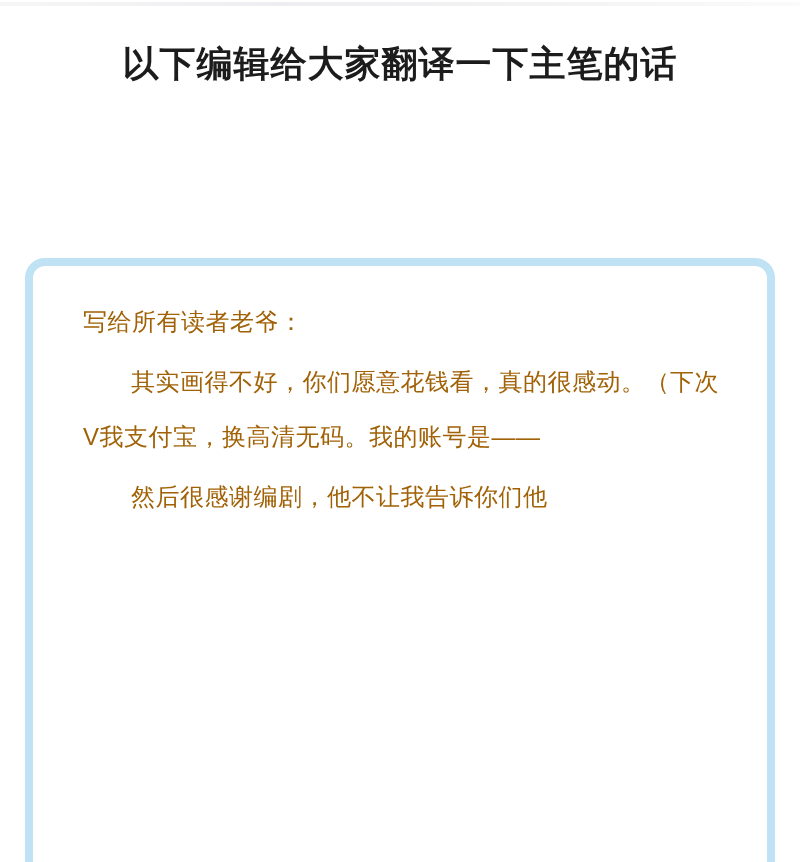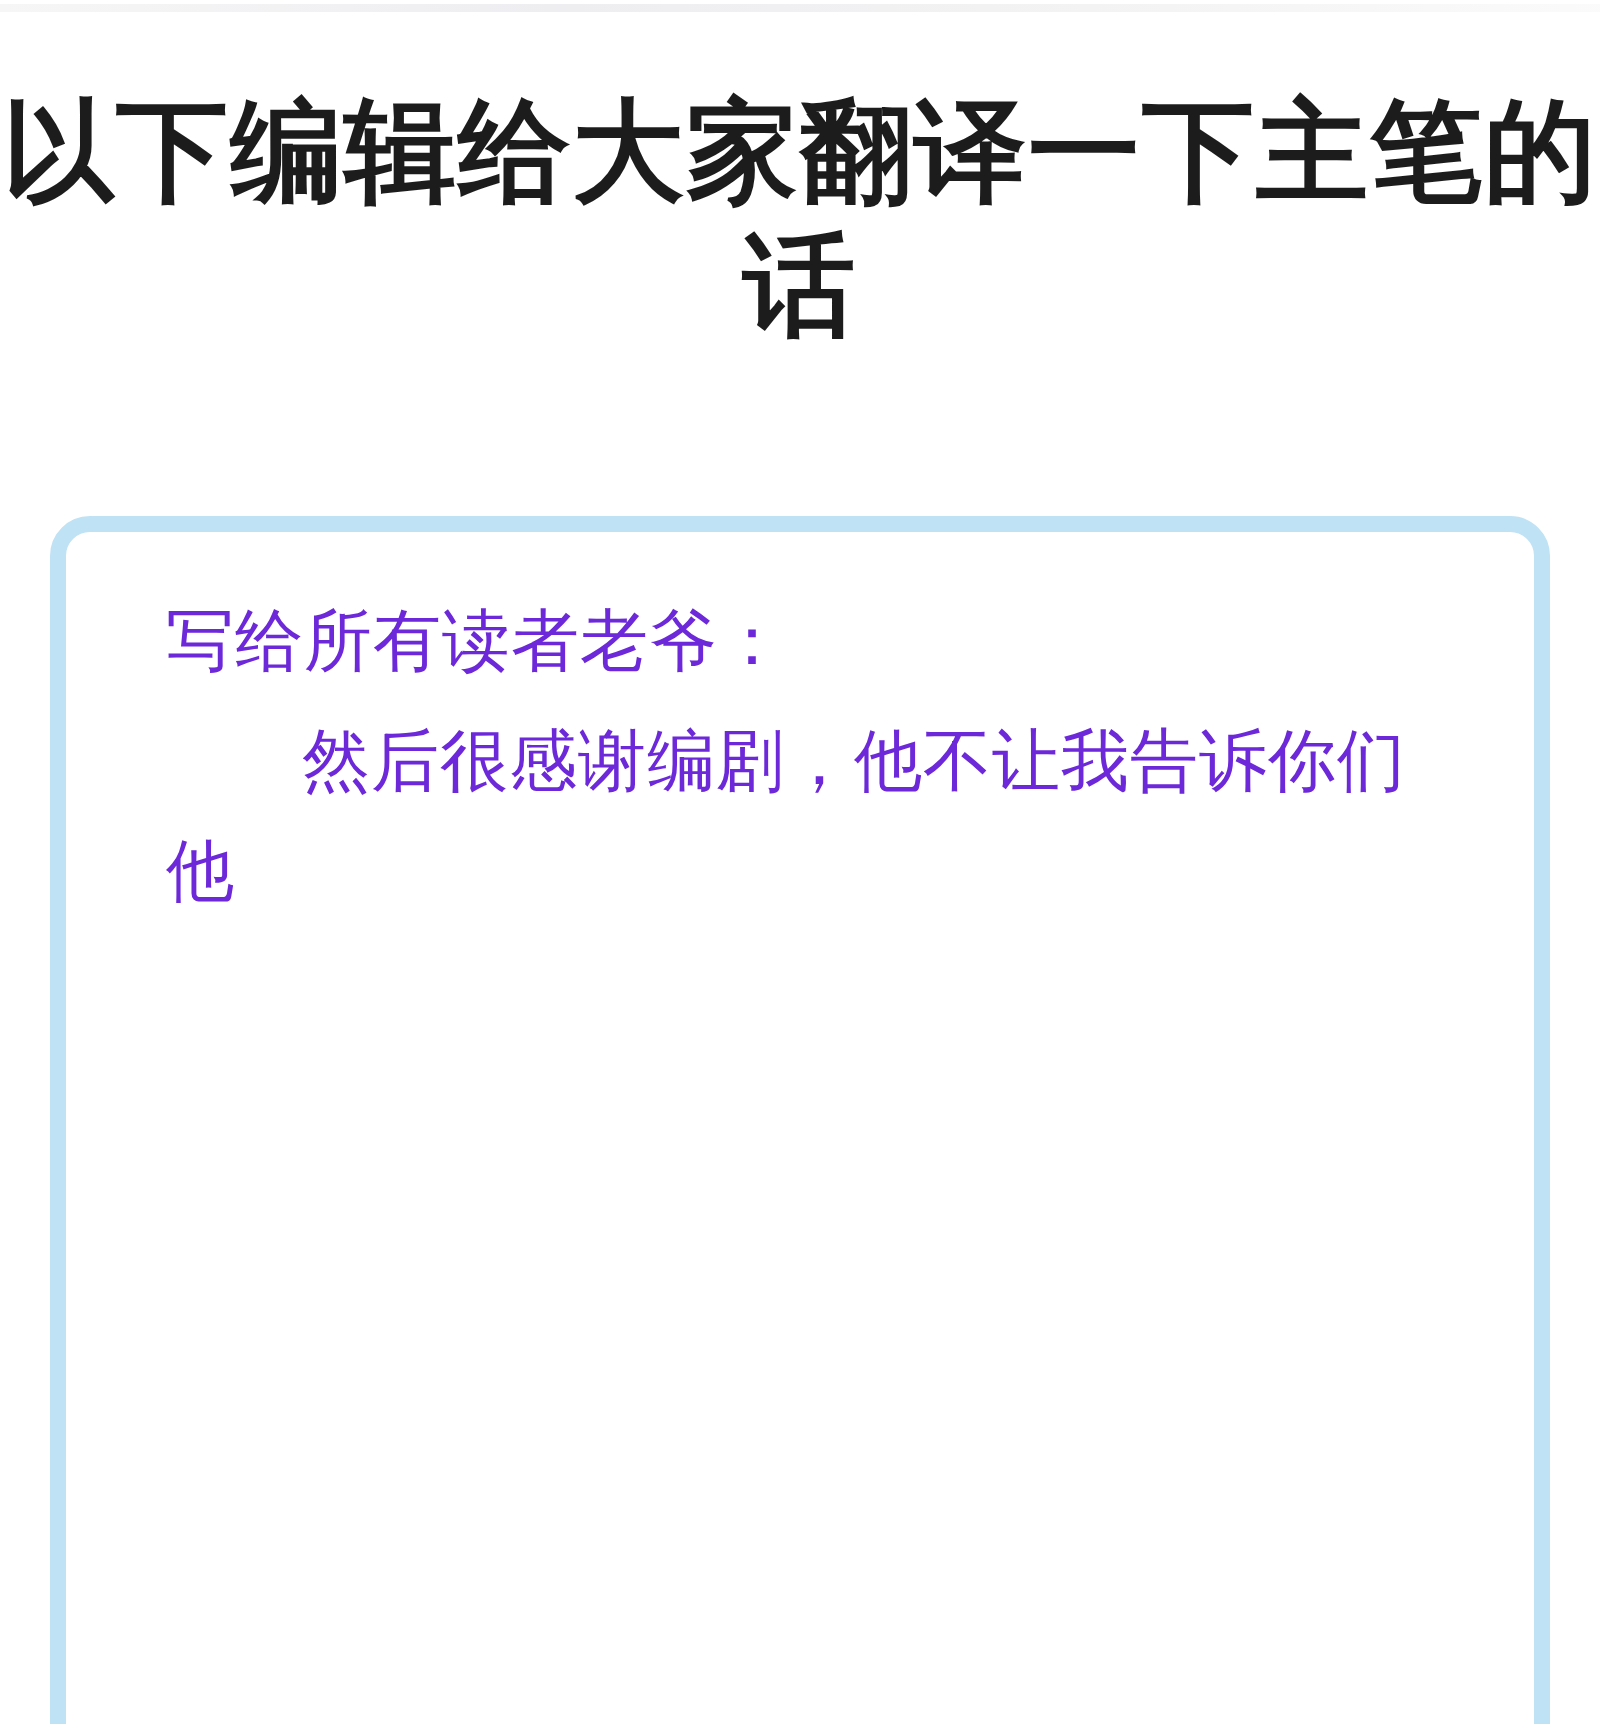--- a/index.html
+++ b/index.html
@@ -23,44 +23,44 @@
     background: linear-gradient(to right, #f5f5f5, #ececf0 35%, #f2f2f2 70%, #fafafa);
     opacity: 0.9;
   }
   .title {
     position: absolute;
     top: 42px;
     left: 0;
     width: 100%;
     margin: 0;
     text-align: center;
-    font-size: 56px;
+    font-size: 36px;
     line-height: 1.2;
     font-weight: 700;
     letter-spacing: 1px;
     color: #1c1c1c;
   }
   .note-box {
     position: absolute;
     top: 258px;
     left: 25px;
     width: 750px;
     height: 680px;               
     box-sizing: border-box;
     border: 8px solid #bfe2f5;   
     border-radius: 20px;
     background: #ffffff;
     padding: 28px 48px 0 50px;
   }
   .note-box p {
     margin: 0;
-    font-size: 34px;
+    font-size: 24px;
     line-height: 55px;
     font-weight: 400;
-    color: #6d28d9;
+    color: #a16207;
     letter-spacing: 0.5px;
     text-align: left;
   }
   .note-box p + p {
     margin-top: 5px;
   }
   .note-box p.indent {
     text-indent: 2em;
   }
 </style>
@@ -68,16 +68,17 @@
 <body>
 
 <div class="page">
 
   <div class="top-edge-line"></div>
 
   <h1 class="title">以下编辑给大家翻译一下主笔的话</h1>
 
   <div class="note-box">
     <p>写给所有读者老爷：</p>
+    <p class="indent">其实画得不好，你们愿意花钱看，真的很感动。（下次V我支付宝，换高清无码。我的账号是——</p>
     <p class="indent">然后很感谢编剧，他不让我告诉你们他</p>
   </div>
 
 </div>
 
 </body></html>

